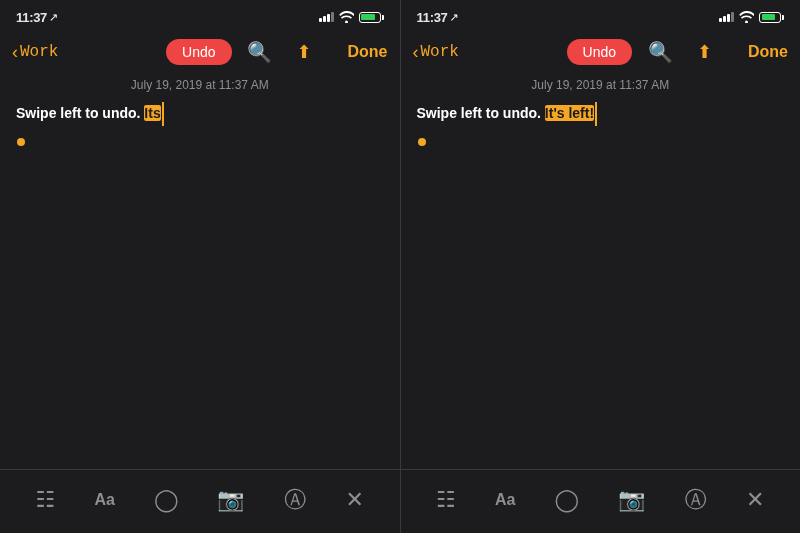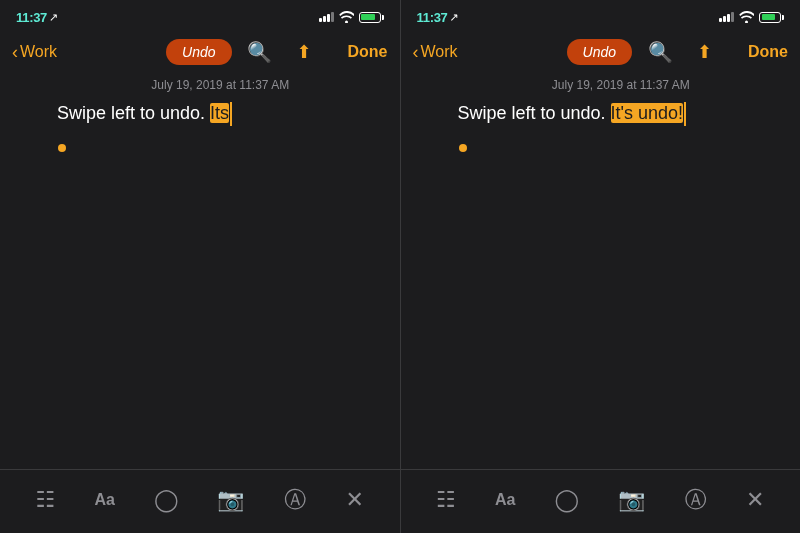--- a/index.html
+++ b/index.html
@@ -31,21 +31,21 @@
       display: flex;
       justify-content: space-between;
       align-items: center;
       padding: 8px 16px 4px;
       height: 30px;
     }
 
     .status-time {
       font-size: 13px;
       font-weight: 600;
-      color: #5eead4;
+      color: #e5e5e5;
       letter-spacing: -0.3px;
     }
 
     .status-icons {
       display: flex;
       align-items: center;
       gap: 5px;
     }
 
     .signal-bars {
@@ -104,32 +104,32 @@
       color: #f5a623;
       font-size: 16px;
       cursor: pointer;
     }
     .back-chevron {
       font-size: 18px;
       line-height: 1;
     }
     .back-label {
       font-size: 16px;
+      font-family: Liberation Mono, monospace;
     }
 
     .spacer { flex: 1; }
 
     .undo-redo-btn {
-      background: #c2410c;
+      background: #ef4444;
       border-radius: 14px;
       padding: 5px 16px;
       color: #fff;
       font-size: 14px;
       cursor: pointer;
-      font-style: italic;
     }
 
     .toolbar-icon-btn {
       color: #f5a623;
       font-size: 20px;
       cursor: pointer;
       padding: 2px 8px;
     }
 
     .done-btn {
@@ -137,34 +137,33 @@
       font-size: 16px;
       font-weight: 600;
       cursor: pointer;
       padding-left: 20px;
     }
 
     
     .note-content {
       flex: 1;
       padding: 4px 16px 0;
-      margin-left: 41px;
     }
 
     .note-date {
       text-align: center;
       color: #8e8e93;
       font-size: 12px;
       margin-bottom: 10px;
     }
 
     .note-text {
       color: #fff;
-      font-size: 18px;
-      font-weight: 400;
+      font-size: 14px;
+      font-weight: 700;
       line-height: 1.3;
     }
 
     .note-text .highlight-word {
       background: #f5a623;
       color: #1c1c1e;
       border-radius: 2px;
     }
 
     .cursor-line {
@@ -303,21 +302,21 @@
     <div class="spacer"></div>
     <div class="undo-redo-btn">Undo</div>
     <div class="toolbar-icon-btn" style="font-size:20px;">🔍</div>
     <div class="toolbar-icon-btn" style="font-size:18px;">⬆</div>
     <div class="done-btn">Done</div>
   </div>
 
   <div class="note-content">
     <div class="note-date">July 19, 2019 at 11:37 AM</div>
     <div class="note-text">
-      <span>Swipe left to undo. </span><span class="highlight-word">It's undo!</span><span class="cursor-line"></span>
+      <span>Swipe left to undo. </span><span class="highlight-word">It's left!</span><span class="cursor-line"></span>
       <br>
       <span class="text-cursor-dot"></span>
     </div>
   </div>
 
   <div class="bottom-toolbar">
     <div class="bottom-icon">☷</div>
     <div class="bottom-icon" style="font-size:16px;font-weight:600;">Aa</div>
     <div class="bottom-icon">◯</div>
     <div class="bottom-icon">📷</div>

